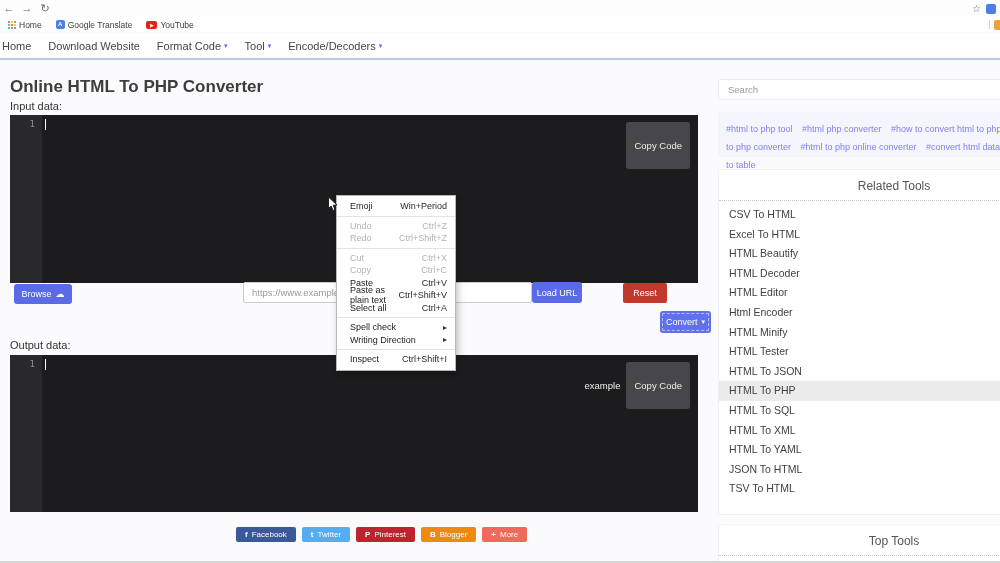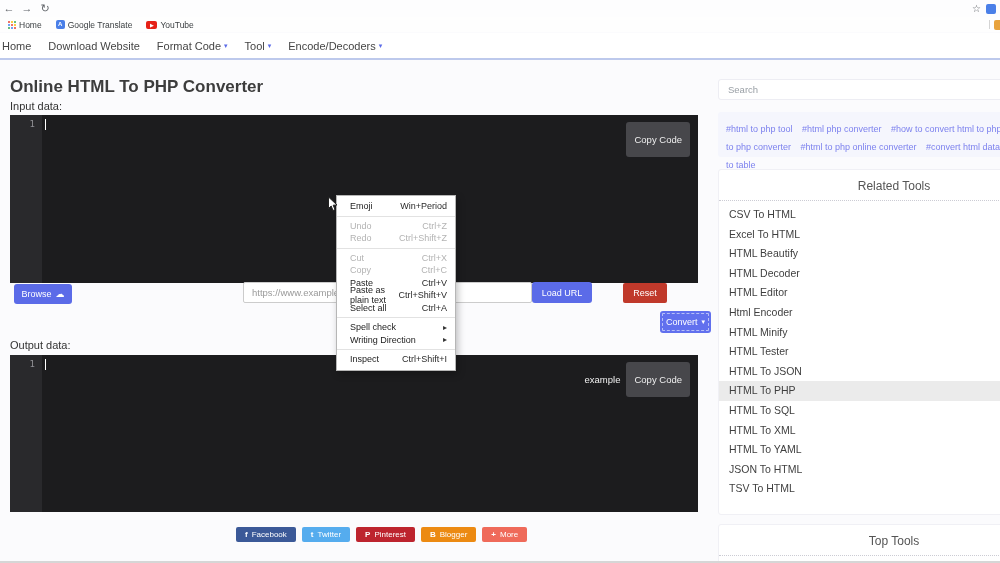--- a/index.html
+++ b/index.html
@@ -38,21 +38,21 @@
 
   
   .page-title { position:absolute; left:10px; top:77px; font-size:17px; color:#3d3d3d; }
   .section-label { position:absolute; left:10px; font-size:11px; color:#333; }
   .editor { position:absolute; left:10px; width:688px; background:#1c1c1e; display:flex; }
   .editor .gutter { width:32px; background:#29292c; color:#8f8f94; text-align:right;
     padding:4px 7px 0 0; font:9px "DejaVu Sans Mono", monospace; }
   .editor .code-area { flex:1; position:relative; }
   .editor .caret-line { position:absolute; left:3px; top:4px; width:1px; height:11px; background:#fff; }
   .editor-btns { position:absolute; top:7px; right:8px; display:flex; gap:6px; align-items:center; }
-  .pill-btn { background:#47474b; color:#efefef; font-size:9.5px; padding:12px 8px; border-radius:3px;
+  .pill-btn { background:#47474b; color:#efefef; font-size:9.5px; padding:18px 8px; border-radius:3px;
     border:none; cursor:pointer; }
   .ghost-btn { background:transparent; color:#f0f0f0; font-size:9.5px; border:none; cursor:pointer; }
 
   .btn { position:absolute; border:none; color:#fff; cursor:pointer; border-radius:3px;
     font-size:9px; display:flex; align-items:center; justify-content:center; gap:4px; }
   .btn-indigo { background:#5b6be8; }
   .btn-red { background:#c0392b; border-radius:2px; }
   #convert-btn { background:#6170ee; outline:1px dashed rgba(255,255,255,.55); outline-offset:-3px;margin-left:10px; }
   .url-input { position:absolute; left:243px; top:282px; width:289px; height:21px;
     border:1px solid #ccc; border-radius:2px; font-size:9.5px; padding:0 8px; color:#555; background:#fff; }
@@ -173,21 +173,21 @@
       <button class="pill-btn">Copy Code</button>
     </div>
   </div>
 </div>
 
 <button class="btn btn-indigo" style="left:14px; top:284px; width:58px; height:20px;">
   <span>Browse</span>
   <span>☁</span>
 </button>
 <input class="url-input" type="text" placeholder="https://www.example.com/" style="">
-<button class="btn btn-indigo" style="left:532px; top:282px; width:60px; height:21px;">
+<button class="btn btn-indigo" style="left:532px; top:282px; width:50px; height:21px;">
   <span>Load URL</span>
 </button>
 <button class="btn btn-red" style="left:623px; top:283px; width:44px; height:20px;">
   <span>Reset</span>
 </button>
 <button class="btn" id="convert-btn" style="left:650px; top:311px; width:51px; height:22px;">
   <span>Convert</span>
   <span class="caret" style="color:#fff">▾</span>
 </button>
 

